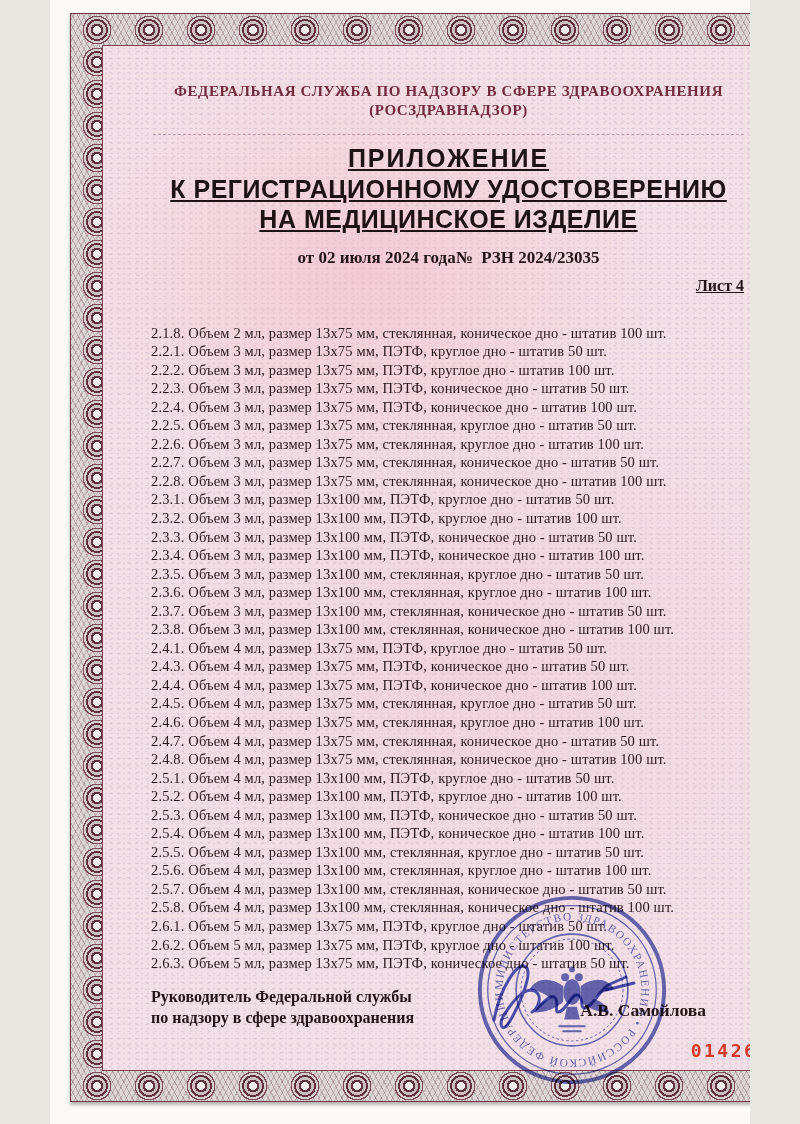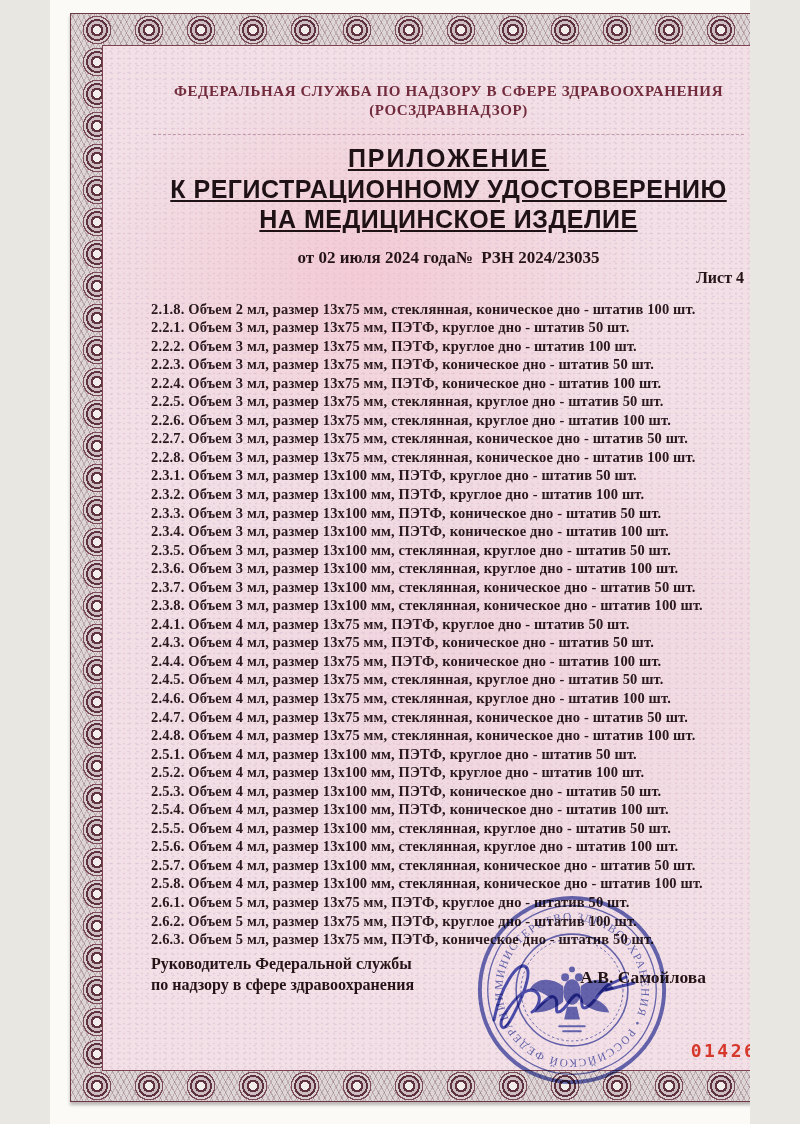--- a/index.html
+++ b/index.html
@@ -44,26 +44,26 @@
     font-family:"Liberation Sans", sans-serif;font-weight:bold;
     font-size:25px;line-height:30.5px;letter-spacing:.5px;text-decoration:underline;
   }
   .title span{display:block;}
   .title .t1{letter-spacing:2px;}
   .meta{
     margin-top:13px;display:flex;justify-content:center;
     font-weight:bold;font-size:17px;color:#241317;white-space:pre;
   }
   .sheet-num{
-    margin-top:1px;text-align:right;padding-right:2px;
-    font-weight:bold;font-size:16px;color:#241317;
+    margin-top:9px;text-align:right;padding-right:2px;
+    font-weight:bold;font-size:16px;color:#241317;text-decoration:underline;
   }
-  .list{margin-top:13px;color:#29181d;font-weight:bold;}
+  .list{margin-top:29px;color:#29181d;}
   .spec-line{font-size:14.5px;line-height:18.55px;letter-spacing:.15px;white-space:nowrap;}
-  .footer{margin-top:4px;position:relative;}
+  .footer{margin-top:13px;position:relative;}
   .signer-title{font-weight:bold;font-size:16px;line-height:21px;color:#241317;}
   .signer-name{
     position:absolute;right:40px;top:14px;
     font-weight:bold;font-size:17.5px;color:#241317;white-space:nowrap;
   }
   .serial{
     position:absolute;top:994px;right:6px;
     font-family:"DejaVu Sans Mono", monospace;
     font-size:18px;letter-spacing:2.5px;color:#d6382b;font-weight:bold;
   }

